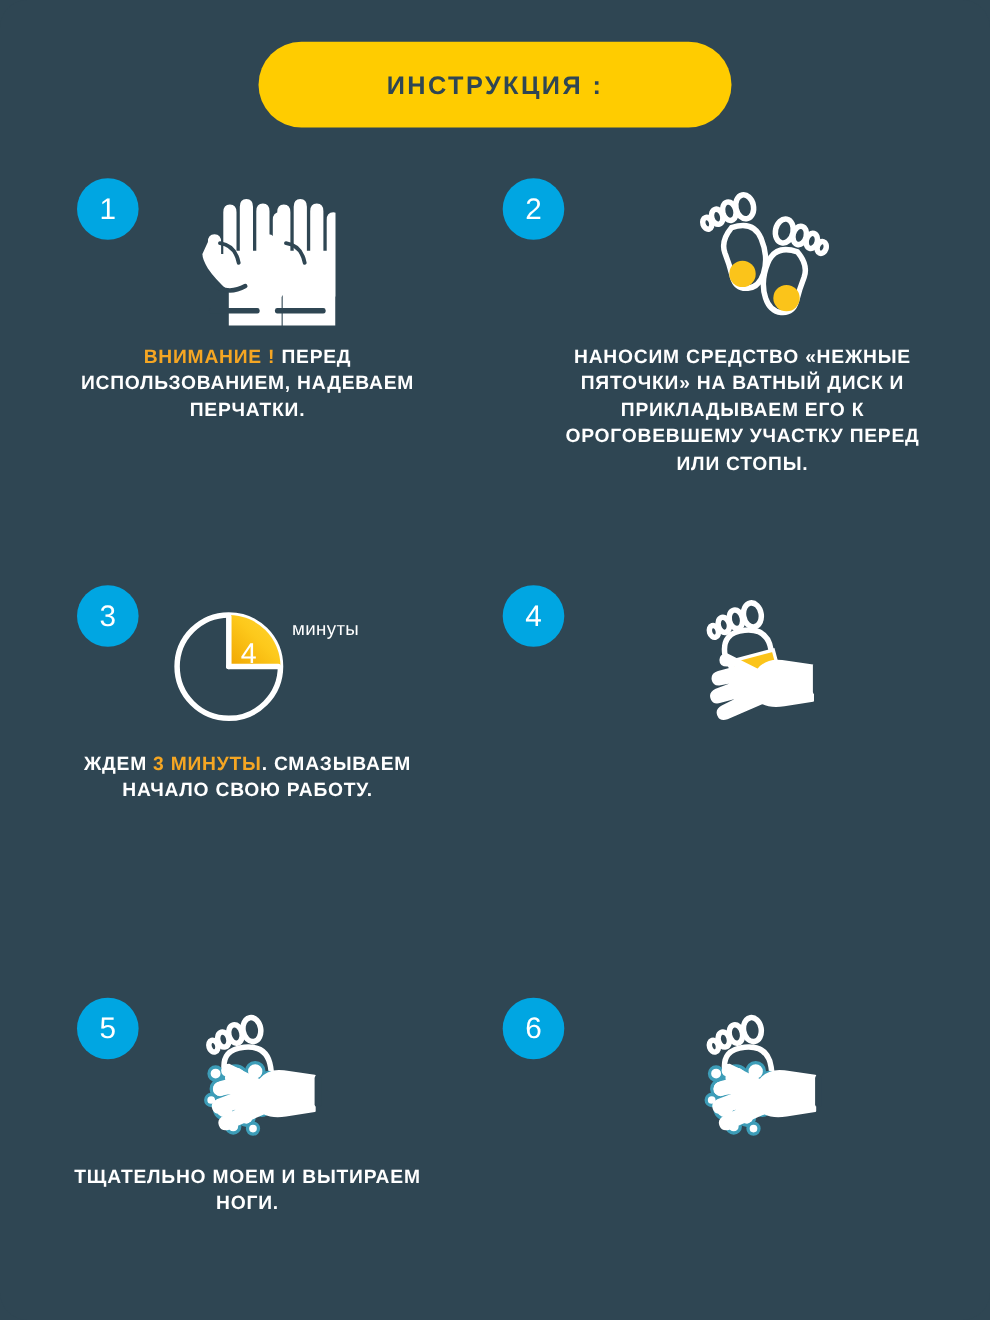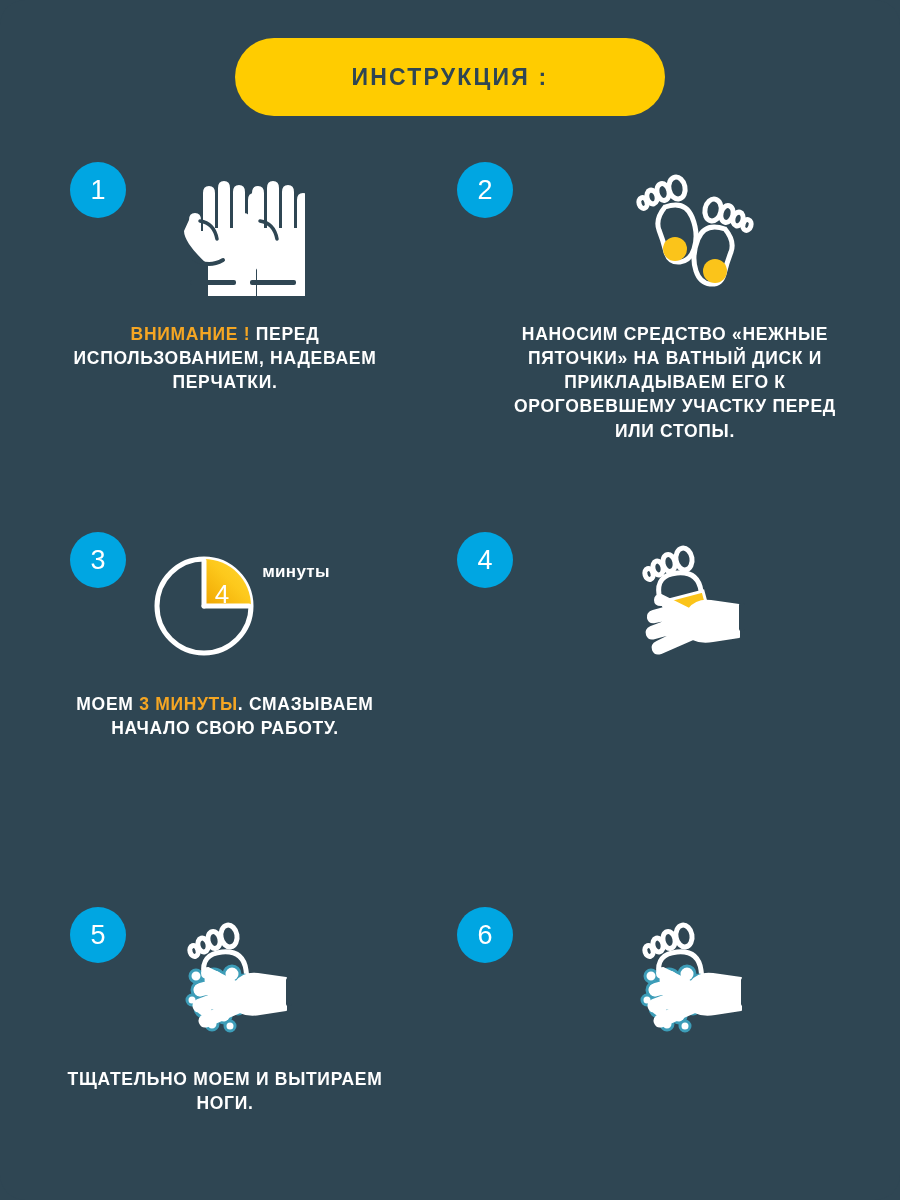--- a/index.html
+++ b/index.html
@@ -98,39 +98,39 @@
   .cell.right .art { padding-left: 40px; }
 
   .caption {
     text-align: center;
     color: #ffffff;
     font-size: 17.5px;
     font-weight: bold;
     letter-spacing: 0.7px;
     line-height: 1.38;
     padding: 0 46px;
-    margin-top: 14px;
+    margin-top: 4px;
     box-sizing: border-box;
   }
   .accent { color: #f5a623; }
 
   .row-1 .cell { height: 370px; }
   .row-2 .cell { height: 375px; }
   .row-3 .cell { height: 250px; }
 
   
   .clock-block {
     display: flex;
     align-items: flex-start;
     gap: 4px;
   }
   .minutes-label {
     color: #ffffff;
     font-size: 17px;
-    font-weight: bold;
+    font-weight: normal;
     margin-top: 10px;
     letter-spacing: 0.3px;
   }
 </style>
 </head>
 <body>
 
 <div class="page">
 
   <div class="banner-wrap">
@@ -217,21 +217,21 @@
               <circle cx="54" cy="54" r="47" fill="none" stroke="#ffffff" stroke-width="5"></circle>
               <path d="M54 54 L54 7 A47 47 0 0 1 101 54 Z" fill="url(#wedgeGrad)"></path>
               <line x1="54" y1="54" x2="54" y2="9" stroke="#ffffff" stroke-width="5" stroke-linecap="round"></line>
               <line x1="54" y1="54" x2="99" y2="54" stroke="#ffffff" stroke-width="5" stroke-linecap="round"></line>
               <text x="72" y="44" font-family="Liberation Sans, sans-serif" font-size="26" fill="#ffffff" text-anchor="middle" dominant-baseline="middle">4</text>
             </svg>
             <span class="minutes-label">минуты</span>
           </div>
         </div>
         <div class="caption">
-          <span>МОЕМ </span><span class="accent">3 МИНУТЫ</span><span>. СМАЗЫВАЕМ НАЧАЛО СВОЮ РАБОТУ.</span>
+          <span>ЖДЕМ </span><span class="accent">3 МИНУТЫ</span><span>. СМАЗЫВАЕМ НАЧАЛО СВОЮ РАБОТУ.</span>
         </div>
       </div>
 
       <div class="cell right">
         <div class="badge">
           <span>4</span>
         </div>
         <div class="art">
           <svg width="132" height="126" viewBox="0 0 132 126">
             <g stroke="#ffffff" fill="none" stroke-width="5" stroke-linecap="round">

